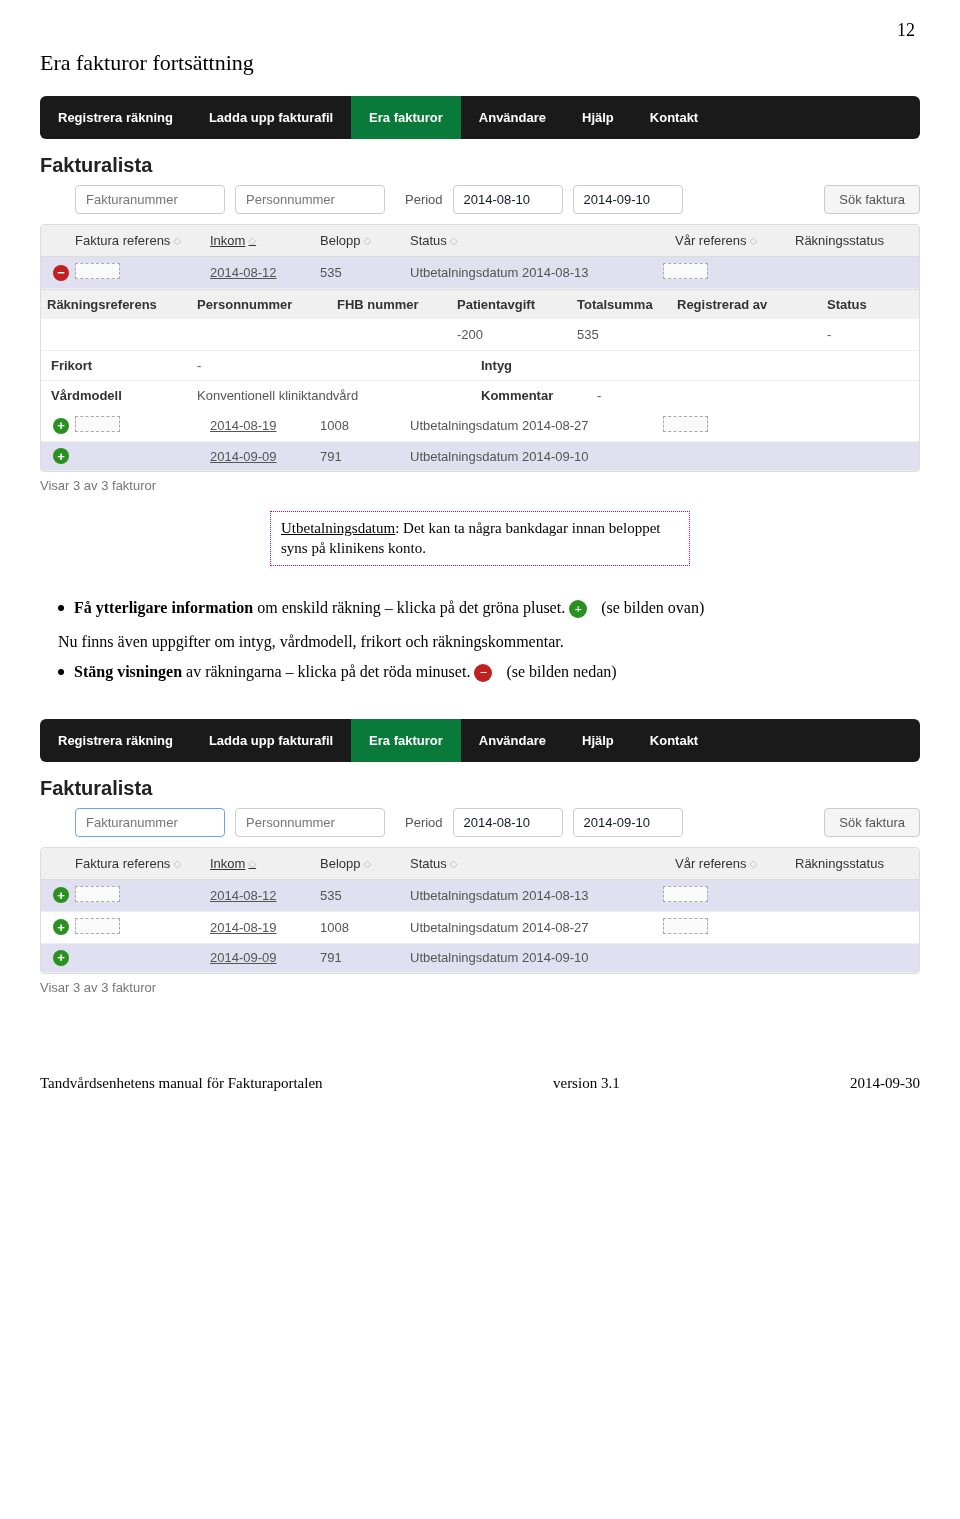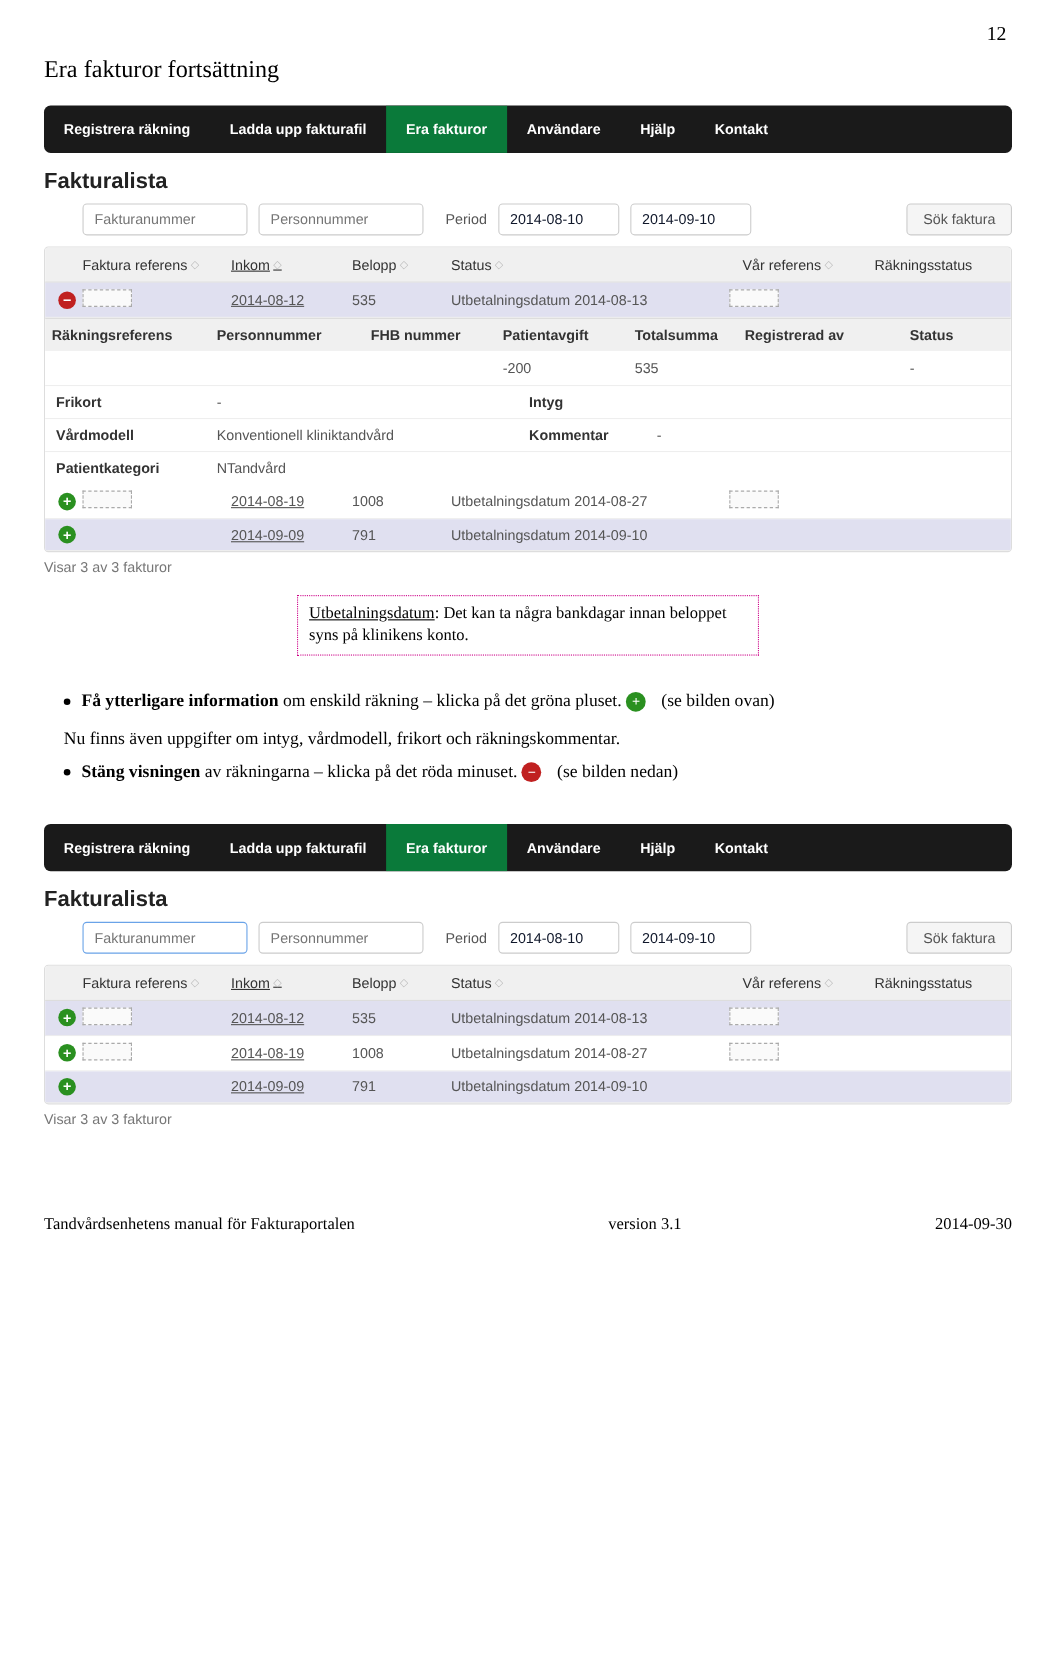--- a/index.html
+++ b/index.html
@@ -174,24 +174,20 @@
             <div class="kv-l">Frikort</div>
             <div class="kv-v" style="width:280px;flex:none">-</div>
             <div class="kv-l2">Intyg</div>
           </div>
           <div class="kv-row">
             <div class="kv-l">Vårdmodell</div>
             <div class="kv-v" style="width:280px;flex:none">Konventionell kliniktandvård</div>
             <div class="kv-l2">Kommentar</div>
             <div class="kv-v2">-</div>
           </div>
-          <div class="kv-row">
-            <div class="kv-l">Patientkategori</div>
-            <div class="kv-v">NTandvård</div>
-          </div>
         </div>
       </div>
 
       <div class="tbody-row white">
         <div class="c-icon">
             <div class="expand-icon plus">+</div>
           </div>
         <div class="c-ref"><span class="redacted"></span></div>
         <div class="c-inkom">2014-08-19</div>
         <div class="c-belopp">1008</div>

